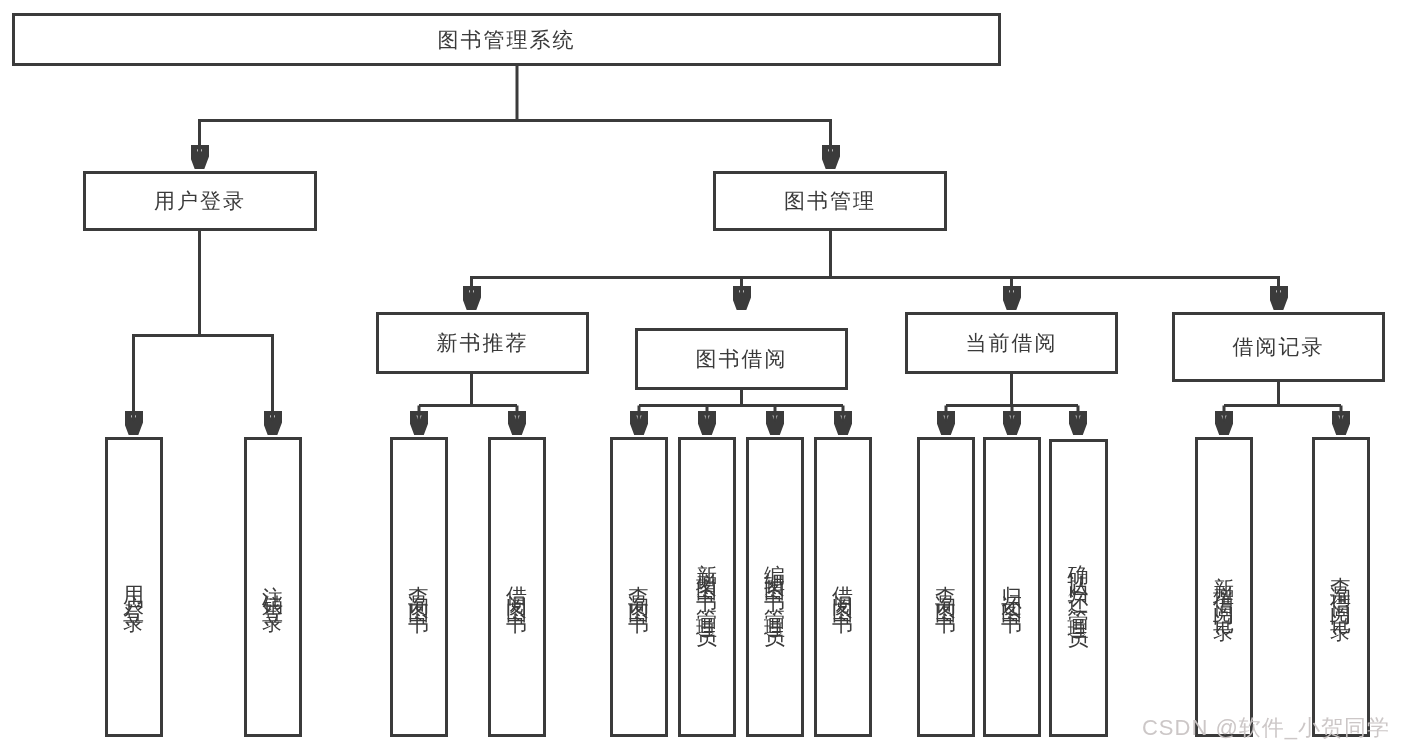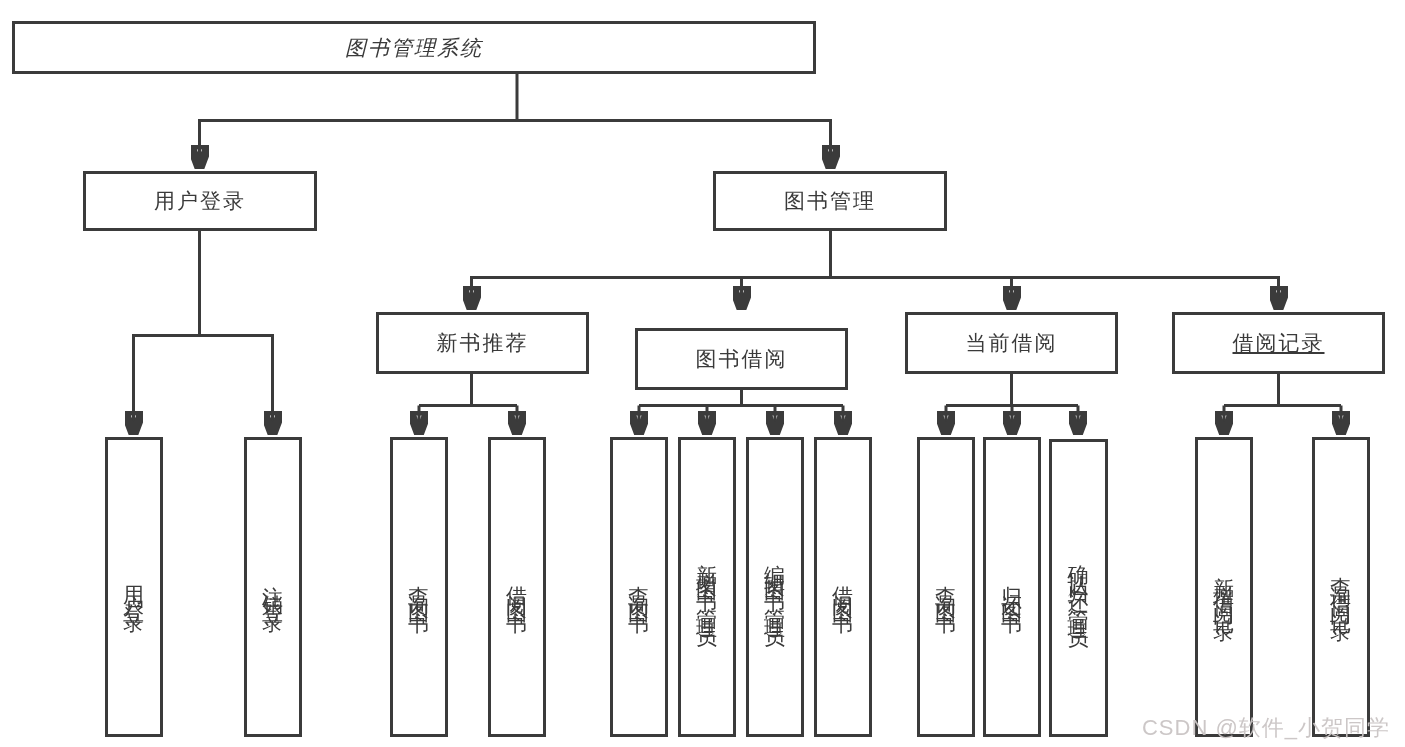--- a/index.html
+++ b/index.html
@@ -98,41 +98,41 @@
     <line x1="946" y1="405.5" x2="946" y2="435" marker-end="url(#arw)"></line>
     <line x1="1012" y1="405.5" x2="1012" y2="435" marker-end="url(#arw)"></line>
     <line x1="1078" y1="405.5" x2="1078" y2="435" marker-end="url(#arw)"></line>
 
     <path d="M1278.5 373 V405.5"></path>
     <path d="M1224 405.5 H1341"></path>
     <line x1="1224" y1="405.5" x2="1224" y2="435" marker-end="url(#arw)"></line>
     <line x1="1341" y1="405.5" x2="1341" y2="435" marker-end="url(#arw)"></line>
   </svg>
 
-  <div class="box" style="left:12px; top:21px; width:804px; height:53px;font-style:italic;">
+  <div class="box" style="left:12px; top:13px; width:989px; height:53px;">
     <span>图书管理系统</span>
   </div>
 
   <div class="box" style="left:83px; top:171px; width:234px; height:60px;">
     <span>用户登录</span>
   </div>
   <div class="box" style="left:713px; top:171px; width:234px; height:60px;font-family:Liberation Mono, monospace;">
     <span>图书管理</span>
   </div>
 
   <div class="box" style="left:376px; top:312px; width:213px; height:62px;">
     <span>新书推荐</span>
   </div>
   <div class="box" style="left:635px; top:328px; width:213px; height:62px;">
     <span>图书借阅</span>
   </div>
   <div class="box" style="left:905px; top:312px; width:213px; height:62px;align-items:center;">
     <span>当前借阅</span>
   </div>
-  <div class="box" style="left:1172px; top:312px; width:213px; height:62px;text-decoration:underline;">
+  <div class="box" style="left:1172px; top:312px; width:213px; height:70px;">
     <span>借阅记录</span>
   </div>
 
   <div class="box vbox" style="left:105px; top:437px; width:58px; height:300px;">
     <span class="vlabel">用户登录</span>
   </div>
   <div class="box vbox" style="left:244px; top:437px; width:58px; height:300px;">
     <span class="vlabel">注销登录</span>
   </div>
 

